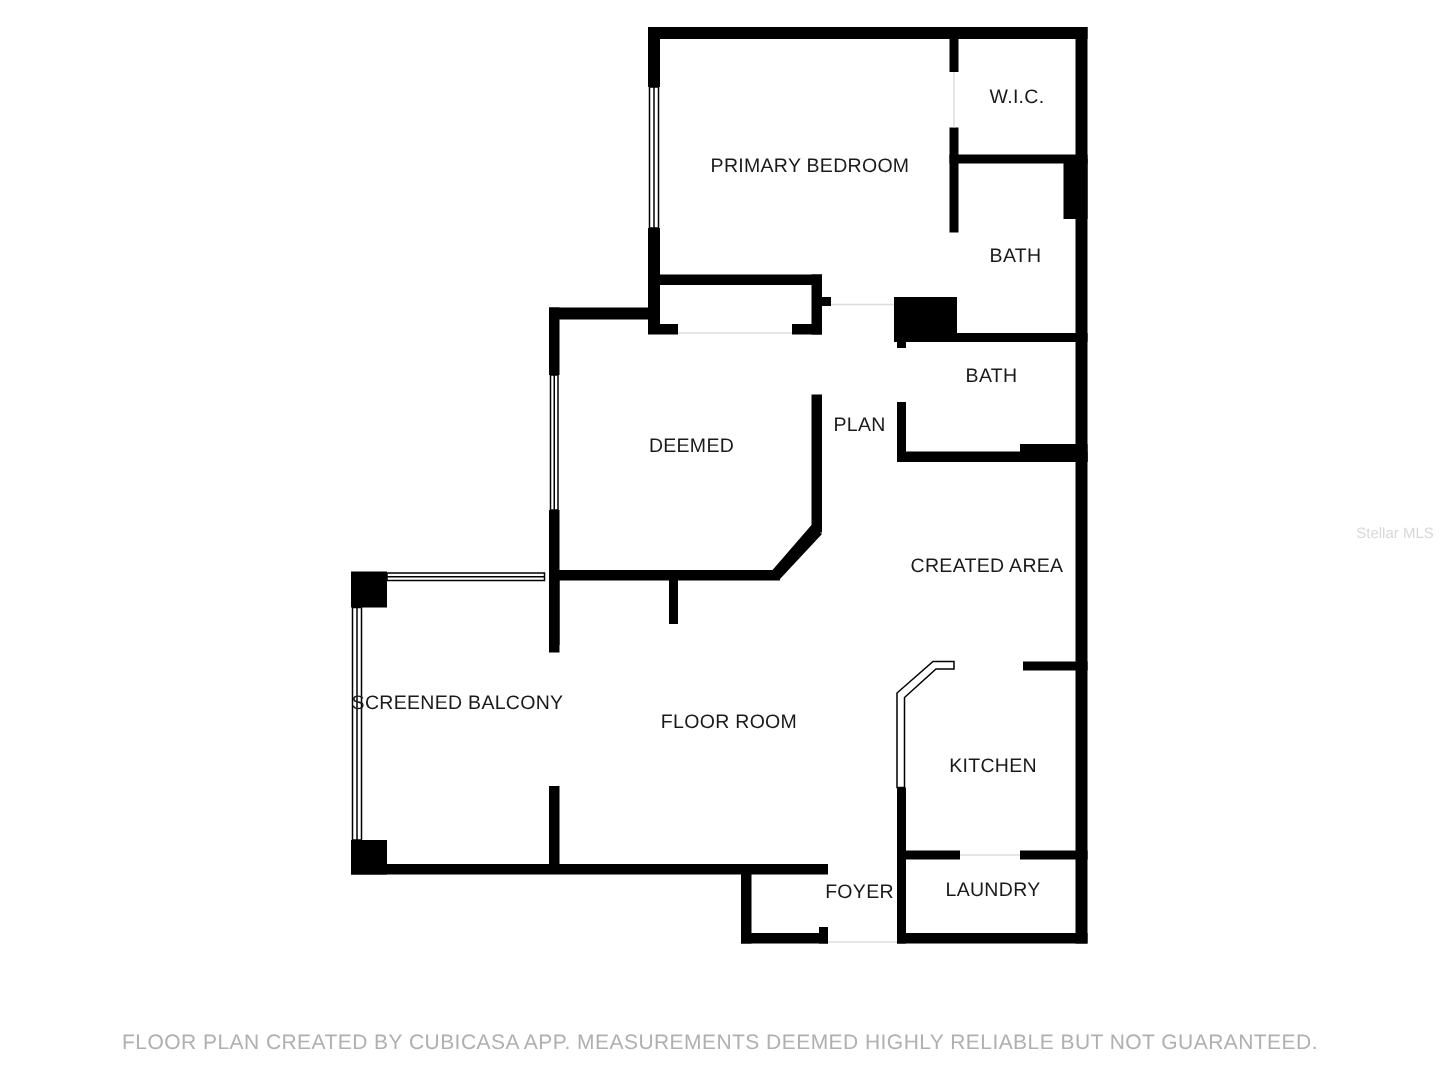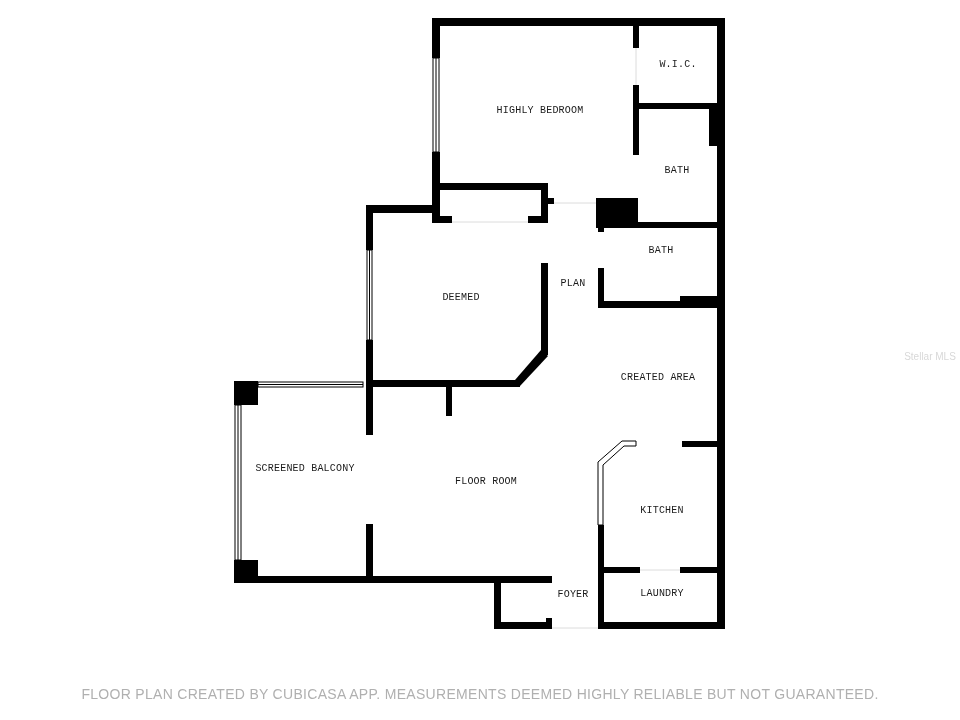--- a/index.html
+++ b/index.html
@@ -1,18 +1,18 @@
 <!DOCTYPE html>
 <html><head>
 <meta charset="utf-8">
 <style>
   html, body { margin: 0; padding: 0; background: #ffffff; }
   body { width: 960px; height: 720px; position: relative; overflow: hidden; font-family: "Liberation Sans", sans-serif; }
   #plan { position: absolute; left: 0; top: 0; width: 960px; height: 720px; }
-  .room-label { position: absolute; font-size: 10px; color: #1a1a1a; letter-spacing: 0.2px; white-space: nowrap; transform: translate(-50%, -50%); font-family: Liberation Mono, monospace; }
+  .room-label { position: absolute; font-size: 13px; color: #1a1a1a; letter-spacing: 0.2px; white-space: nowrap; transform: translate(-50%, -50%); }
   .watermark { position: absolute; left: 930px; top: 356px; transform: translate(-50%,-50%); font-size: 10px; color: #d8d8d8; white-space: nowrap; }
   .footer { position: absolute; left: 480px; top: 694px; transform: translate(-50%,-50%); font-size: 14px; color: #b0b0b0; letter-spacing: 0.3px; white-space: nowrap; }
 </style>
 </head>
 <body>
 
 <svg id="plan" viewBox="0 0 960 720" xmlns="http://www.w3.org/2000/svg">
   <g fill="#000">
 
     <rect x="432" y="18" width="293" height="8"></rect>
@@ -97,21 +97,21 @@
   </g>
   <g stroke="#dcdcdc" stroke-width="1">
     <line x1="452" y1="222" x2="528" y2="222"></line>
     <line x1="554" y1="203" x2="596" y2="203"></line>
     <line x1="636" y1="48" x2="636" y2="85"></line>
     <line x1="640" y1="570" x2="680" y2="570"></line>
     <line x1="552" y1="628" x2="598" y2="628"></line>
   </g>
 </svg>
 
-<div class="room-label" style="left:540px;top:110px">HIGHLY BEDROOM</div>
+<div class="room-label" style="left:540px;top:110px">PRIMARY BEDROOM</div>
 <div class="room-label" style="left:678px;top:64px">W.I.C.</div>
 <div class="room-label" style="left:677px;top:170px">BATH</div>
 <div class="room-label" style="left:661px;top:250px">BATH</div>
 <div class="room-label" style="left:573px;top:283px">PLAN</div>
 <div class="room-label" style="left:461px;top:297px">DEEMED</div>
 <div class="room-label" style="left:658px;top:377px">CREATED AREA</div>
 <div class="room-label" style="left:305px;top:468px">SCREENED BALCONY</div>
 <div class="room-label" style="left:486px;top:481px">FLOOR ROOM</div>
 <div class="room-label" style="left:662px;top:510px">KITCHEN</div>
 <div class="room-label" style="left:573px;top:594px">FOYER</div>

